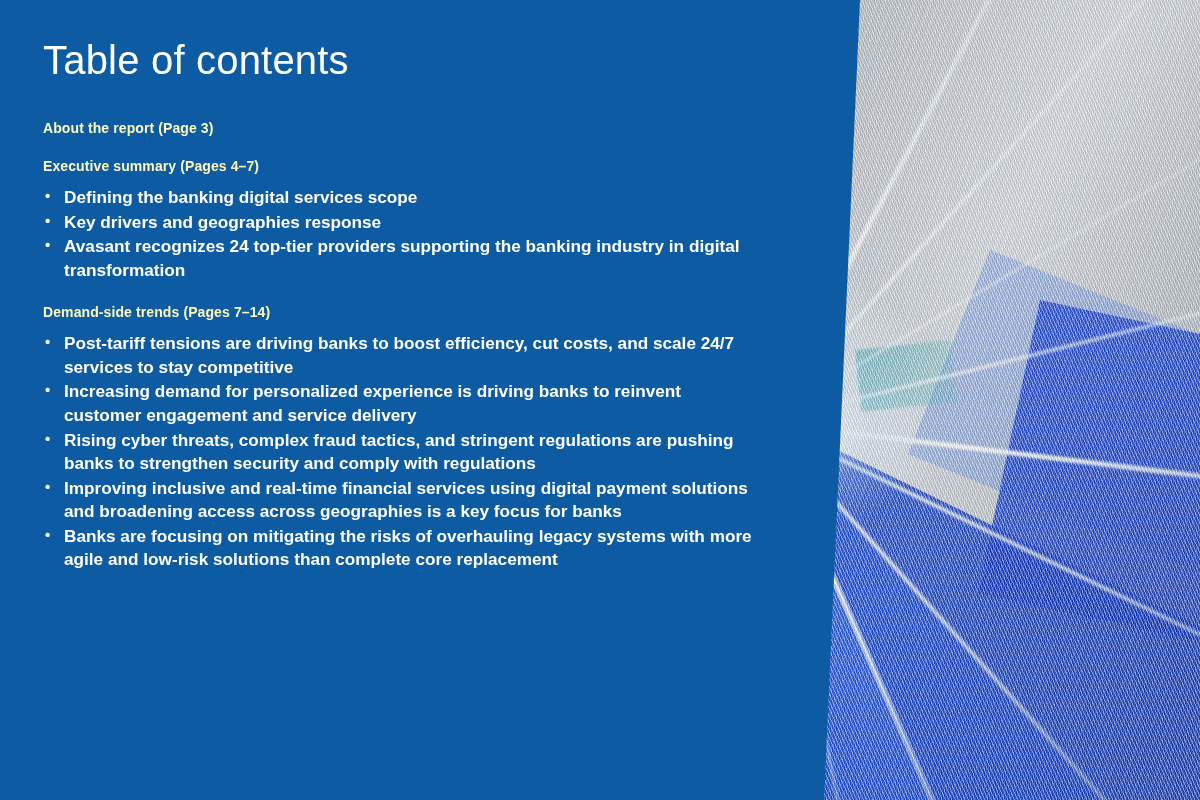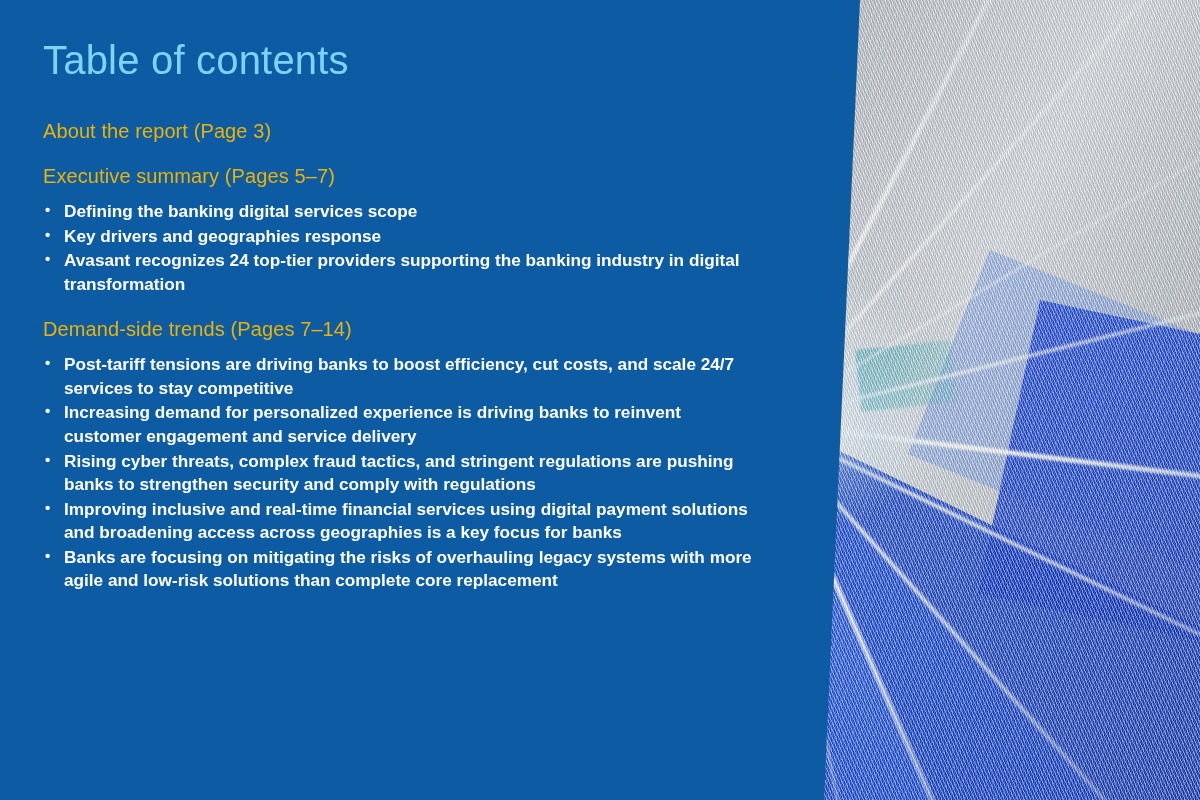--- a/index.html
+++ b/index.html
@@ -180,31 +180,31 @@
     color: #ffffff;
   }
 
   .page-title {
     margin: 0;
     padding-top: 38px;
     font-size: 40px;
     font-weight: 300;
     letter-spacing: .2px;
     line-height: 1.1;
-    color: #7dd3fc;
+    color: #ffffff;
   }
 
   .toc {
     margin-top: 38px;
   }
 
   .section-heading {
-    font-size: 20px;
-    font-weight: normal;
-    color: #eab308;
+    font-size: 14px;
+    font-weight: bold;
+    color: #fef9c3;
     letter-spacing: .1px;
     margin: 0 0 6px 0;
   }
 
   .section-block { margin-bottom: 22px; }
 
   ul.bullets {
     list-style: none;
     margin: 12px 0 0 0;
     padding: 0;
@@ -268,21 +268,21 @@
 
     <h1 class="page-title">Table of contents</h1>
 
     <div class="toc">
 
       <div class="section-block">
         <div class="section-heading">About the report (Page 3)</div>
       </div>
 
       <div class="section-block">
-        <div class="section-heading">Executive summary (Pages 5–7)</div>
+        <div class="section-heading">Executive summary (Pages 4–7)</div>
         <ul class="bullets">
           <li>Defining the banking digital services scope</li>
           <li>Key drivers and geographies response</li>
           <li>Avasant recognizes 24 top-tier providers supporting the banking industry in digital transformation</li>
         </ul>
       </div>
 
       <div class="section-block">
         <div class="section-heading">Demand-side trends (Pages 7–14)</div>
         <ul class="bullets">

